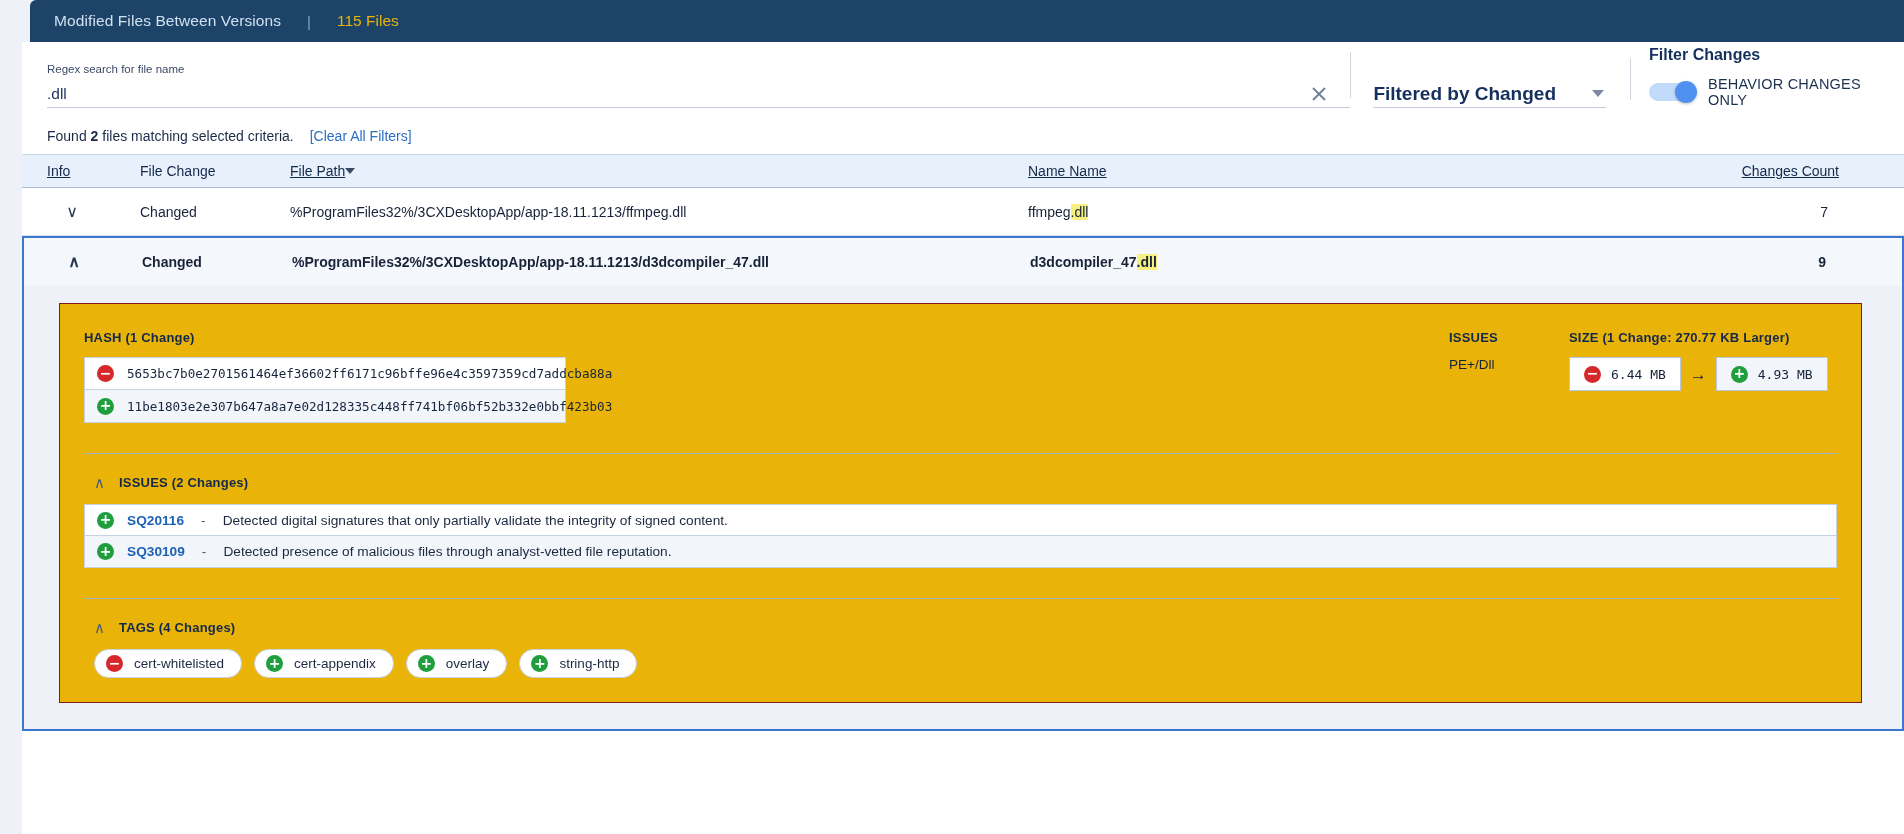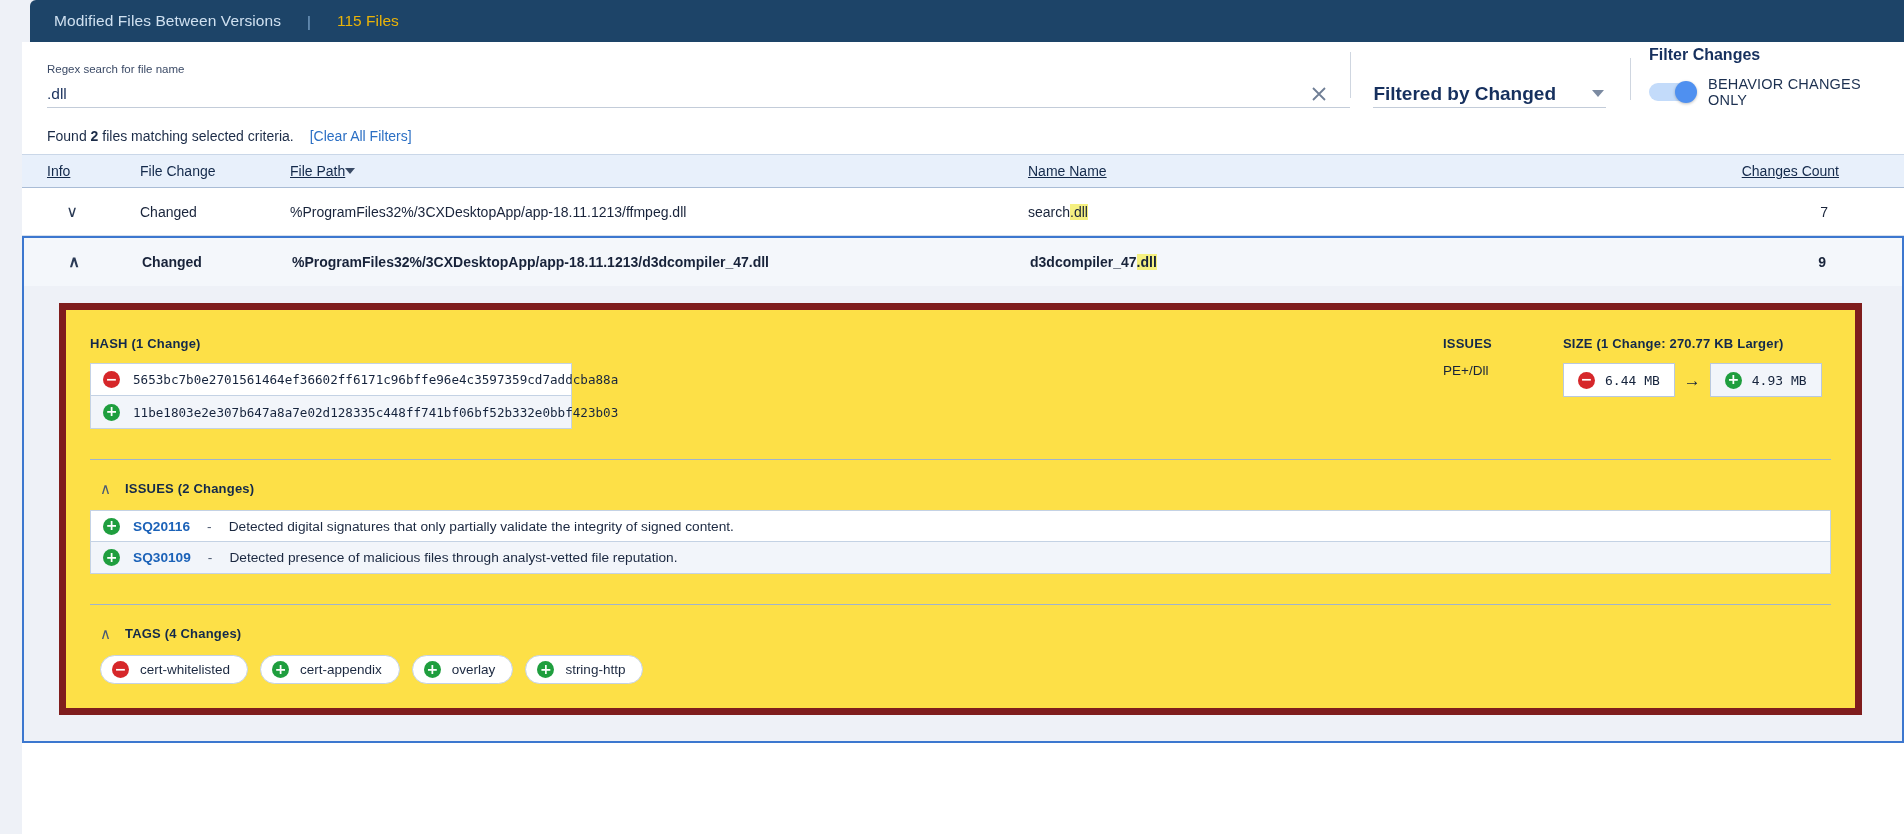--- a/index.html
+++ b/index.html
@@ -187,22 +187,22 @@
     background: #f4f7fb; border-bottom: none; font-weight: bold;
   }
   .expanded .row .c-change,
   .expanded .row .c-path,
   .expanded .row .c-name,
   .expanded .row .c-count { font-weight: bold; }
 
   
   .detail {
     margin: 17px 40px 26px 35px;
-    background: #fde047;
-    border: 7px solid #7f1d1d;
+    background: #eab308;
+    border: 1px solid #7f1d1d;
     padding: 26px 24px 24px 24px;
     position: relative;
   }
   .detail-top {
     display: flex; align-items: flex-start;
   }
   .sec-title {
     font-size: 13px; font-weight: bold; color: #13294b;
     letter-spacing: .2px; margin-bottom: 12px;
   }
@@ -356,21 +356,21 @@
         <u>Changes Count</u>
       </span>
     </div>
 
     <div class="row">
       <span class="cell c-info">
         <span class="chev">∨</span>
       </span>
       <span class="cell c-change">Changed</span>
       <span class="cell c-path">%ProgramFiles32%/3CXDesktopApp/app-18.11.1213/ffmpeg.dll</span>
-      <span class="cell c-name"><span>search</span><span class="hl">.dll</span></span>
+      <span class="cell c-name"><span>ffmpeg</span><span class="hl">.dll</span></span>
       <span class="cell c-count">7</span>
     </div>
 
     <div class="expanded">
       <div class="row">
         <span class="cell c-info">
           <span class="chev">∧</span>
         </span>
         <span class="cell c-change">Changed</span>
         <span class="cell c-path">%ProgramFiles32%/3CXDesktopApp/app-18.11.1213/d3dcompiler_47.dll</span>

